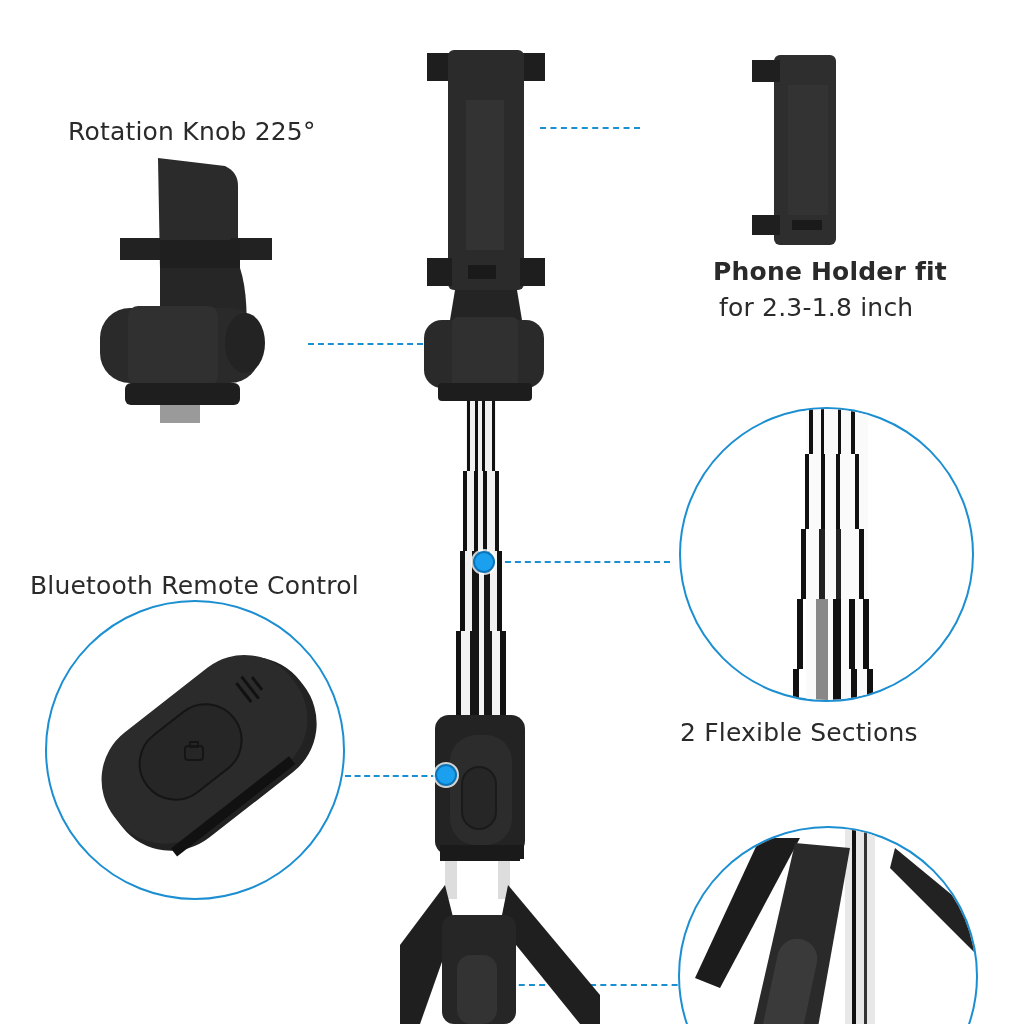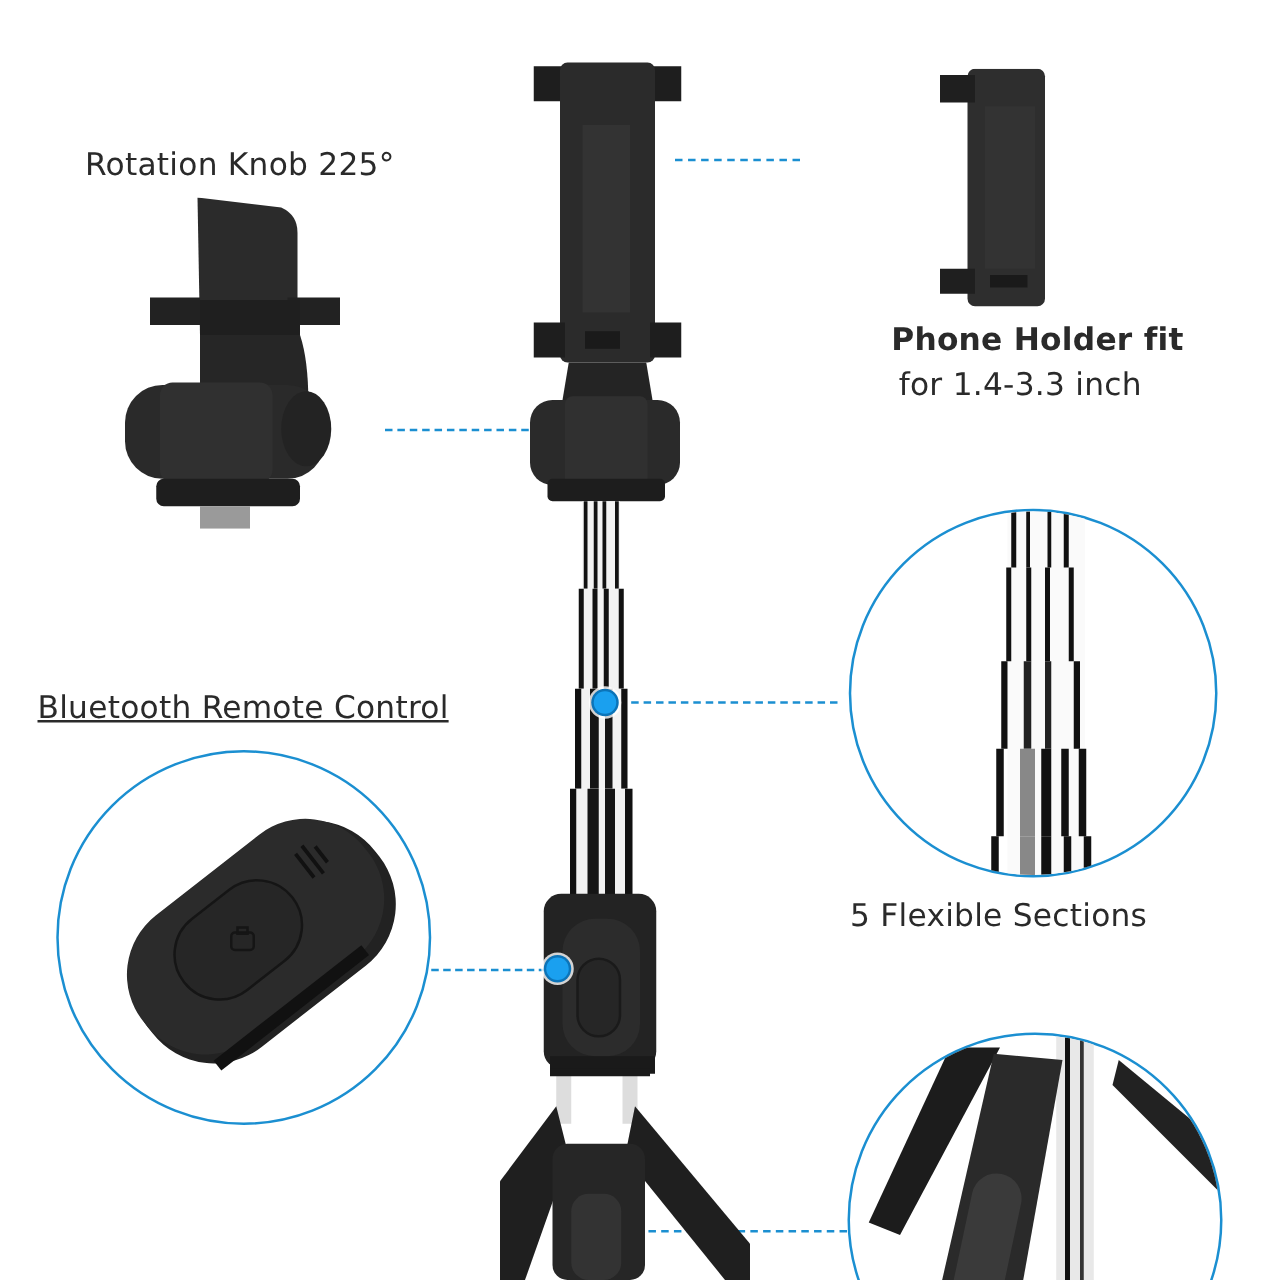--- a/index.html
+++ b/index.html
@@ -17,23 +17,23 @@
     position: absolute; width: 18px; height: 18px; border-radius: 50%;
     background: #1aa0ef; box-shadow: 0 0 0 2px #0c74b8, 0 0 0 4px rgba(255,255,255,0.8);
   }
   svg { display: block; }
 </style>
 </head>
 <body>
 
 <div class="label" style="left:68px; top:116px;">Rotation Knob 225°</div>
 <div class="label" style="left:713px; top:256px;font-weight:bold;">Phone Holder fit</div>
-<div class="label" style="left:719px; top:292px;">for 1.4-3.3 inch</div>
-<div class="label" style="left:30px; top:550px;text-decoration:underline;">Bluetooth Remote Control</div>
-<div class="label" style="left:680px; top:717px;">5 Flexible Sections</div>
+<div class="label" style="left:719px; top:292px;">for 2.3-1.8 inch</div>
+<div class="label" style="left:30px; top:570px;">Bluetooth Remote Control</div>
+<div class="label" style="left:680px; top:717px;">2 Flexible Sections</div>
 
 <div class="dash" style="left:540px; top:127px; width:100px;"></div>
 <div class="dash" style="left:308px; top:343px; width:115px;"></div>
 <div class="dash" style="left:495px; top:561px; width:175px;"></div>
 <div class="dash" style="left:345px; top:775px; width:92px;"></div>
 <div class="dash" style="left:478px; top:984px; width:220px;"></div>
 <div class="vdash" style="left:476px; top:984px; height:40px;"></div>
 
 <div class="abs" style="left:100px; top:158px; width:180px; height:265px;">
   <svg width="180" height="265" viewBox="0 0 180 265">

